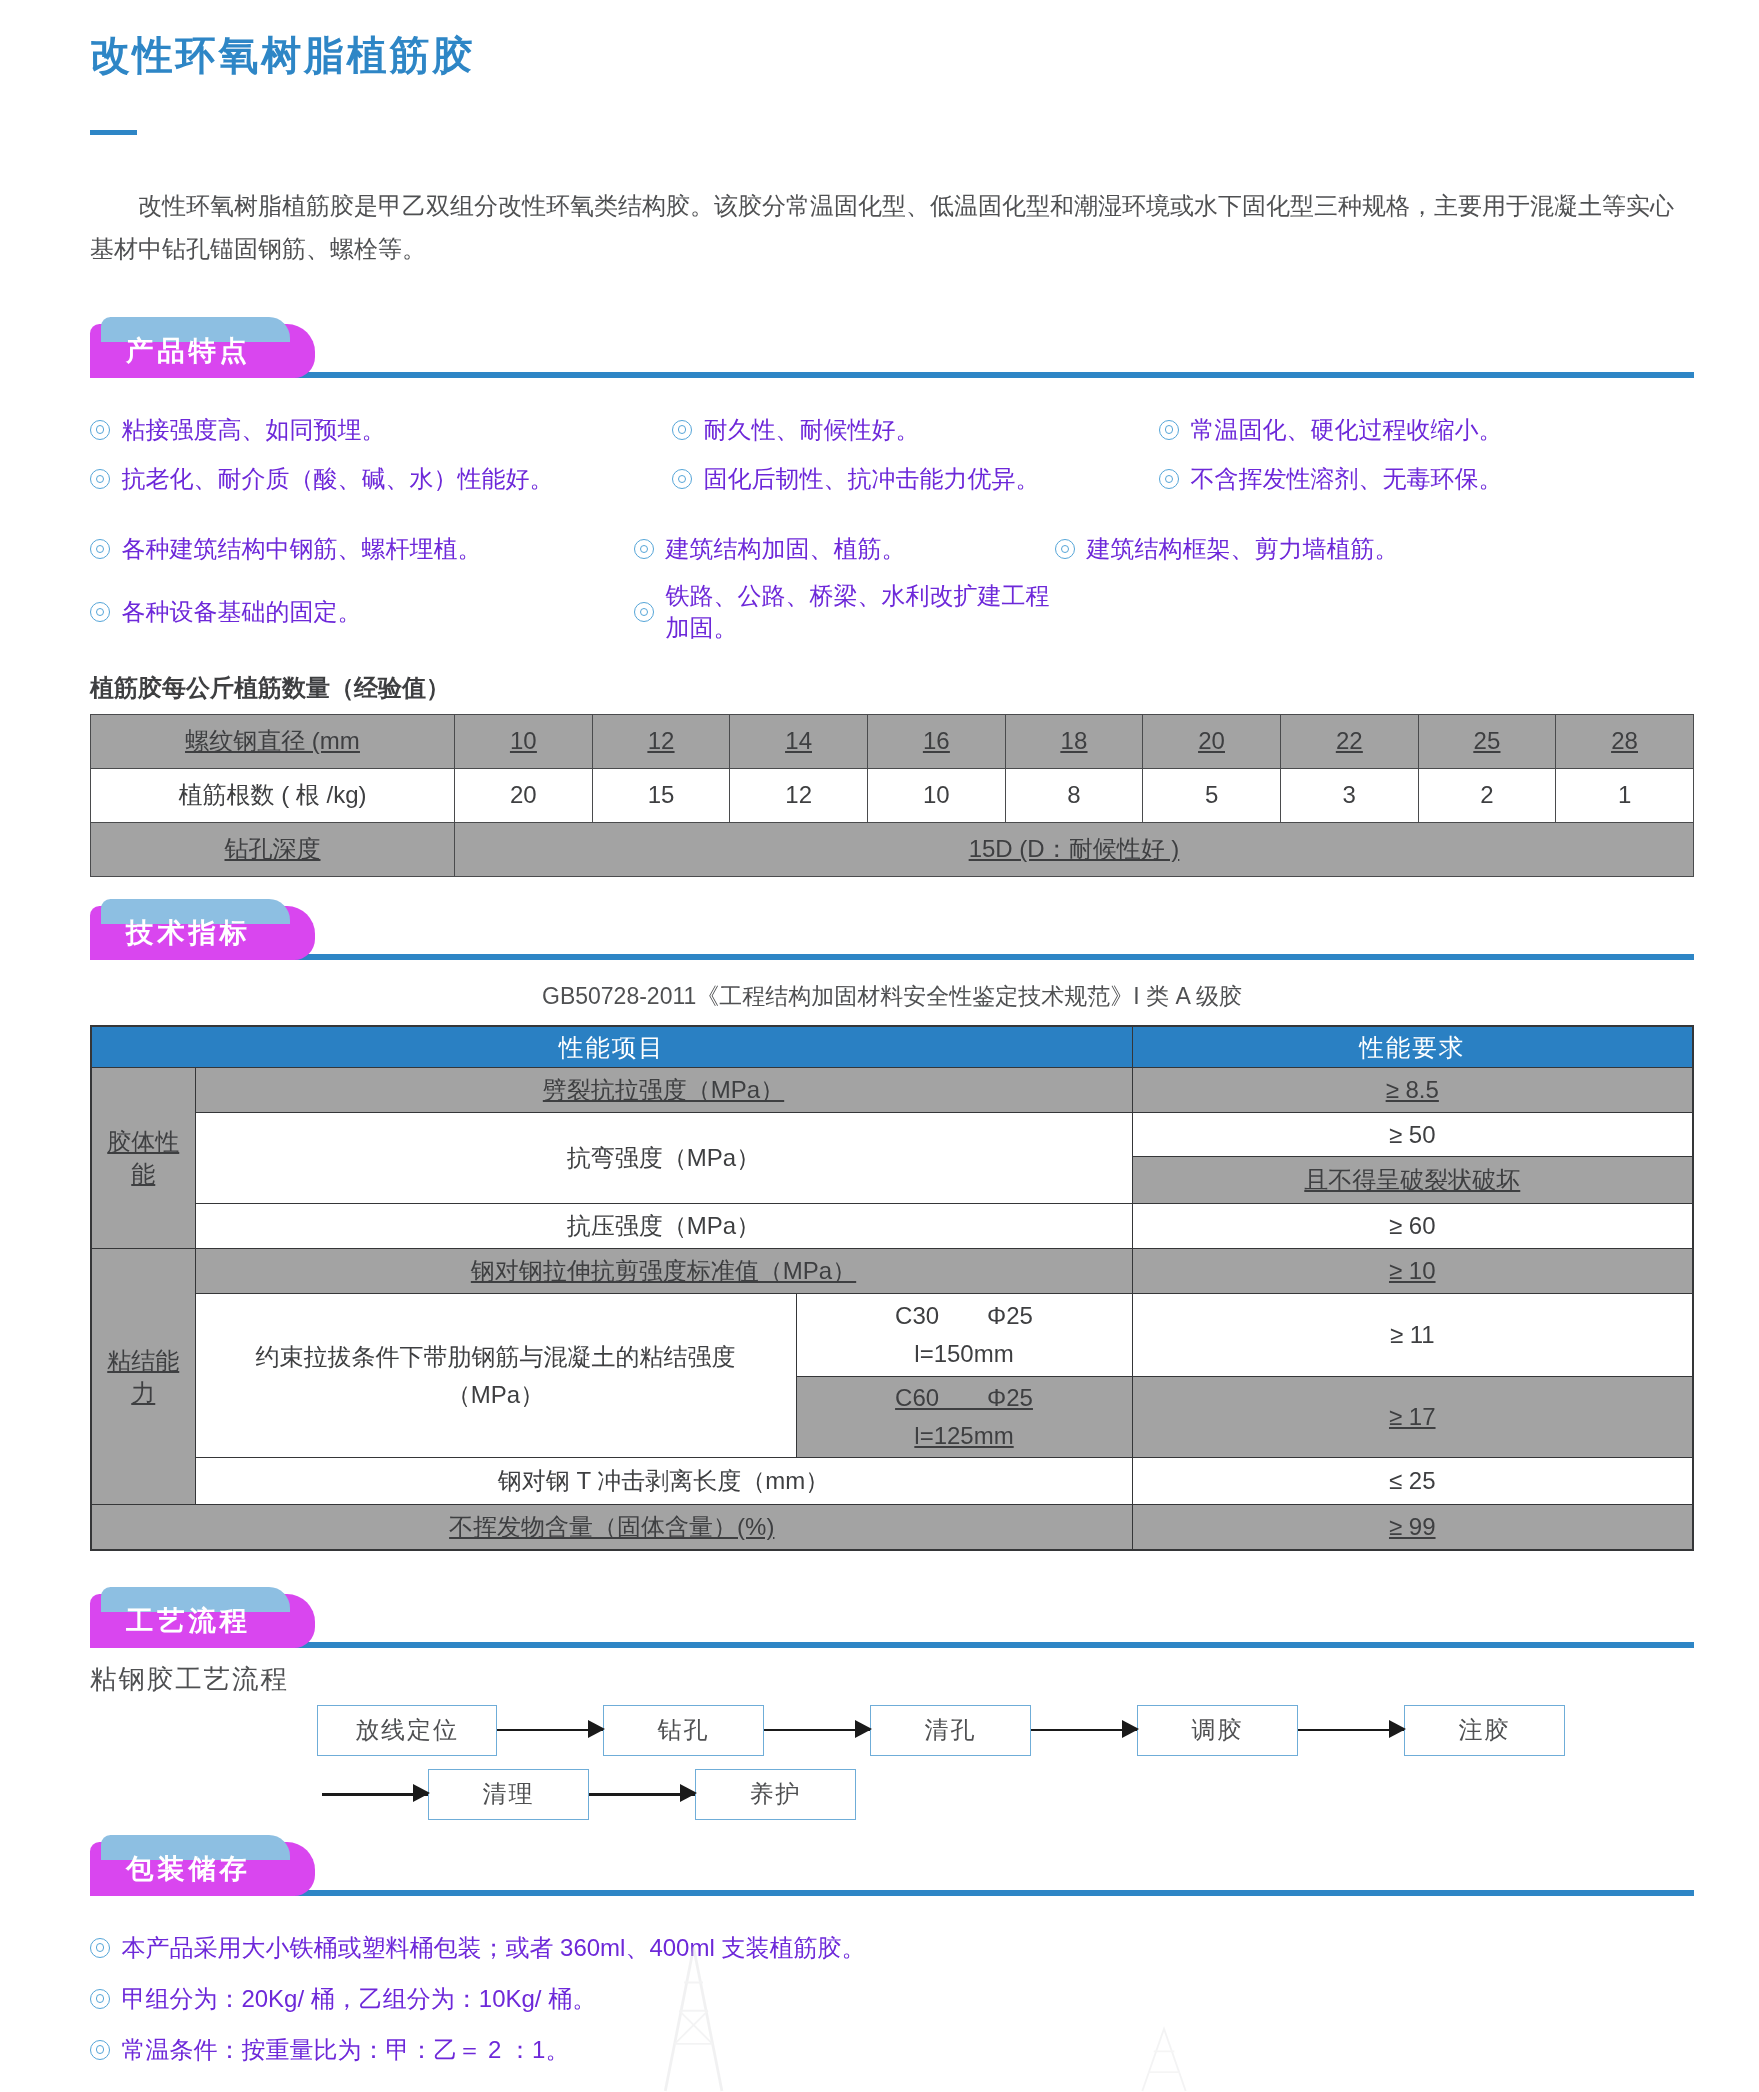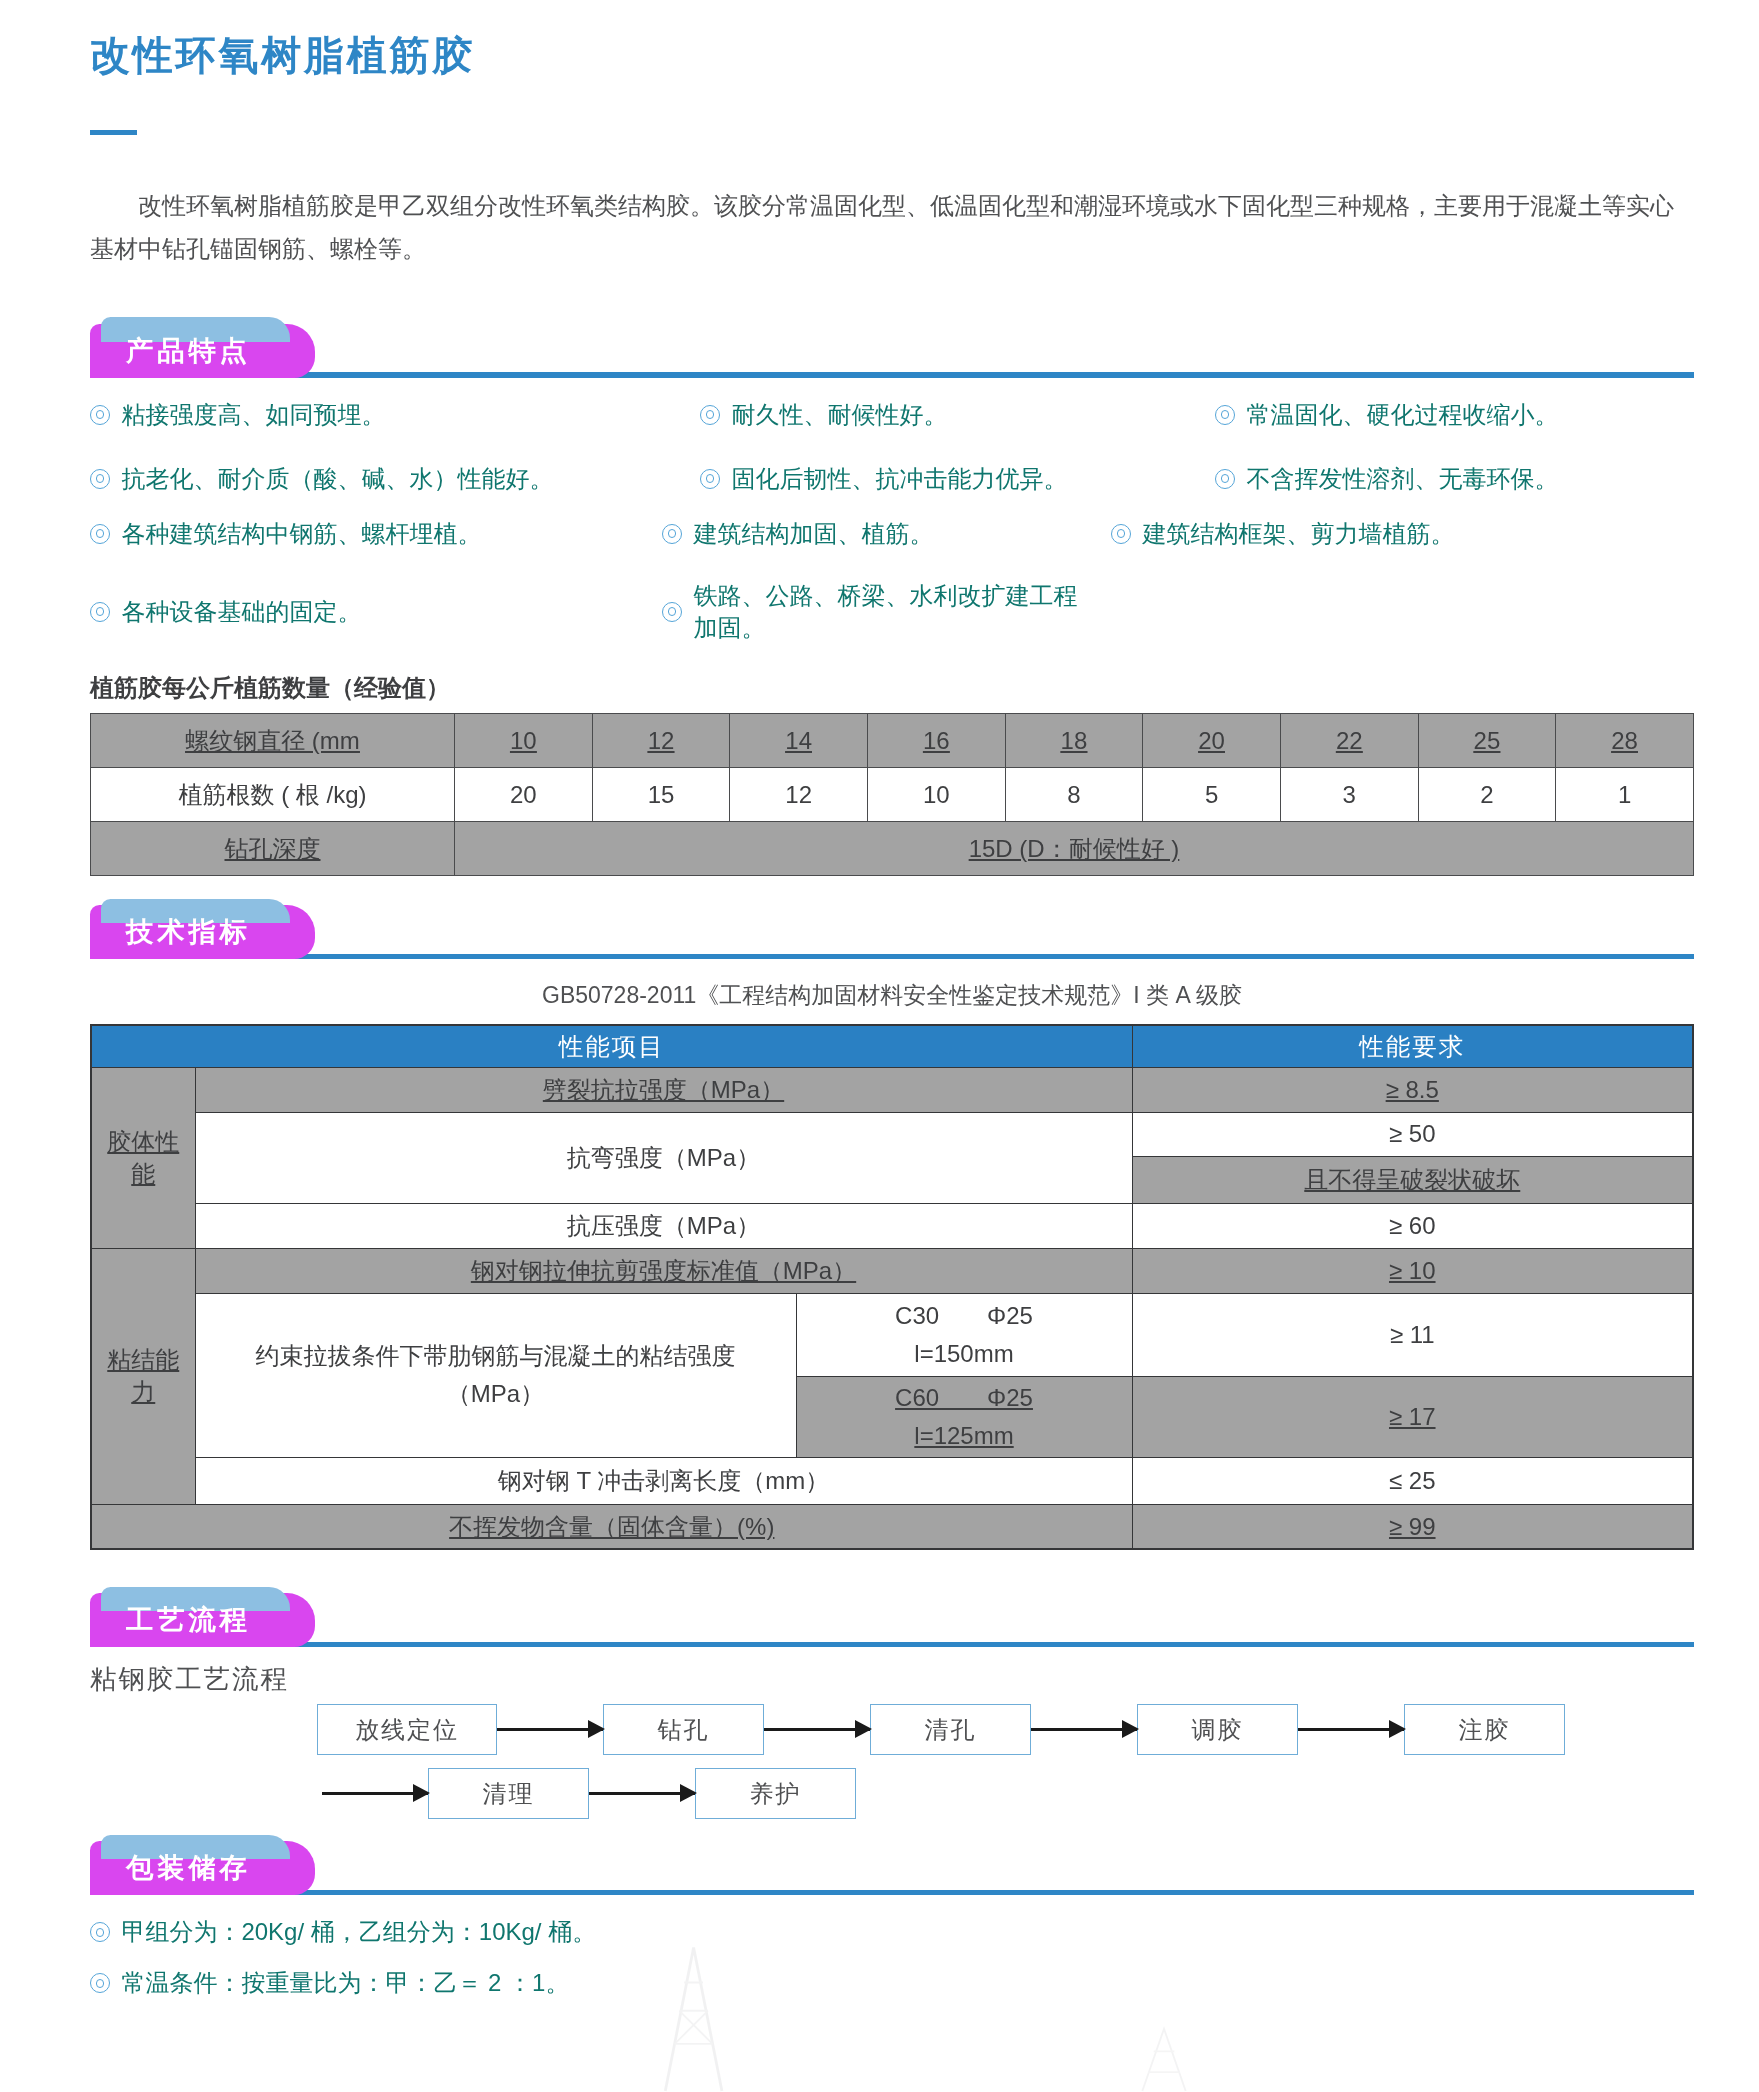--- a/index.html
+++ b/index.html
@@ -18,21 +18,21 @@
   
   .section-bar { position:relative; height:55px; }
   .section-rule { position:absolute; left:0; right:0; bottom:0; height:5.7px; background:#2e86c6; }
   .section-tab { position:absolute; left:0; bottom:0; width:225px; height:54px; background:#d946ef;
                  border-radius:9.5px 28px 21px 0; z-index:2; display:flex; align-items:center;
                  padding-left:36px; color:#fff; font-size:27.4px; font-weight:bold; letter-spacing:3.8px; }
   .section-tab::before { content:""; position:absolute; z-index:-1; left:11.4px; top:-6.6px; width:189px; height:24.6px;
                  background:#8dbfe2; border-radius:9.5px 21px 0 0; }
 
   
-  .bullets { display:grid; margin-top:19px; row-gap:13.2px; font-size:24px; color:#0f766e;gap:28px; }
+  .bullets { display:grid; margin-top:34px; row-gap:13.2px; font-size:24px; color:#6d28d9; }
   .bullets.features { grid-template-columns:582px 487px 1fr; }
   .bullets.apps { grid-template-columns:544px 421px 1fr; }
   .bullets.packs { grid-template-columns:1fr; row-gap:15px; }
   .li { display:flex; align-items:center; gap:11.4px; min-height:36px; }
   .dbl { flex:0 0 auto; width:20px; height:20px; border:1.9px solid #55a5d8; border-radius:50%;
          display:flex; align-items:center; justify-content:center; }
   .dbl-in { width:8.5px; height:8.5px; border:1.9px solid #55a5d8; border-radius:50%; }
 
   
   .dosage-caption { margin-top:28px; font-size:24px; font-weight:bold; color:#3e3f41; }
@@ -302,20 +302,26 @@
       <div class="section-rule"></div>
       <div class="section-tab">
         <span>包装储存</span>
       </div>
     </div>
     <div class="bullets packs">
       <div class="li">
           <span class="dbl">
             <span class="dbl-in"></span>
           </span>
+          <span>本产品采用大小铁桶或塑料桶包装；或者 360ml、400ml 支装植筋胶。</span>
+        </div>
+      <div class="li">
+          <span class="dbl">
+            <span class="dbl-in"></span>
+          </span>
           <span>甲组分为：20Kg/ 桶，乙组分为：10Kg/ 桶。</span>
         </div>
       <div class="li">
           <span class="dbl">
             <span class="dbl-in"></span>
           </span>
           <span>常温条件：按重量比为：甲：乙＝ 2 ：1。</span>
         </div>
 
     </div>

